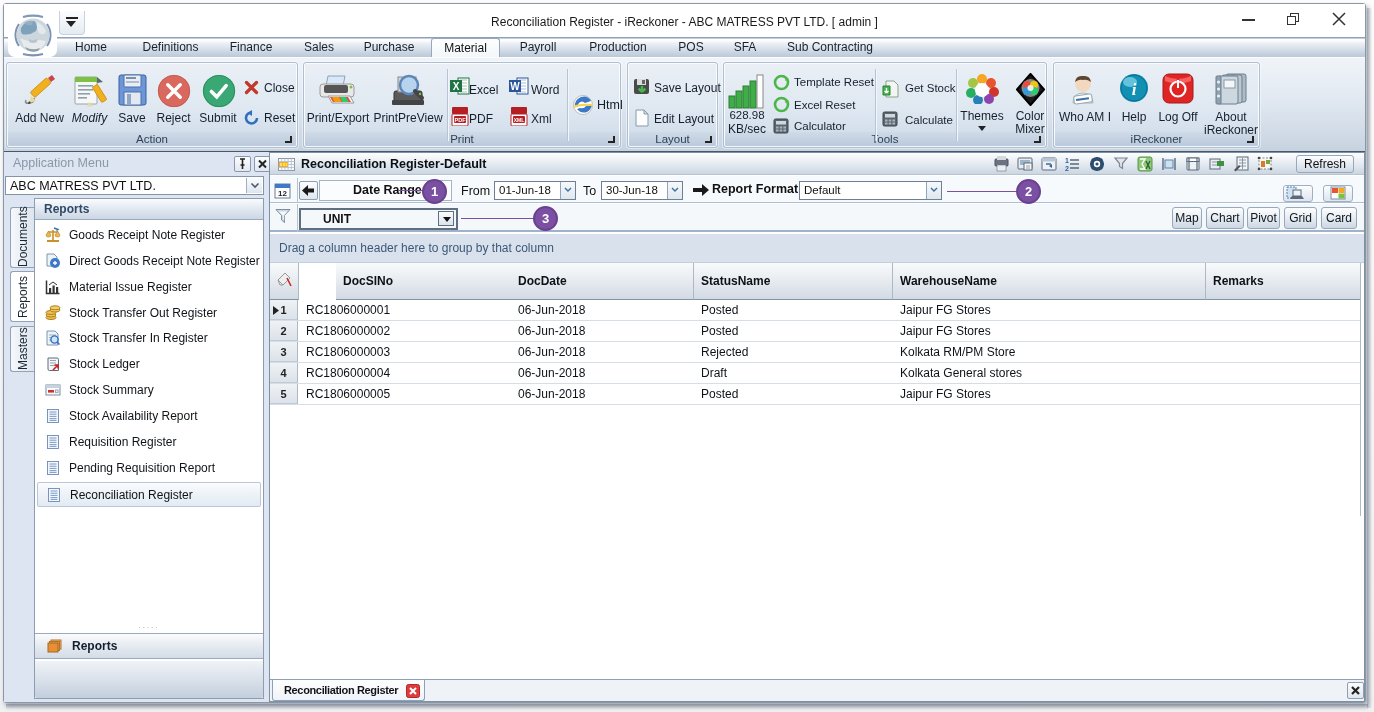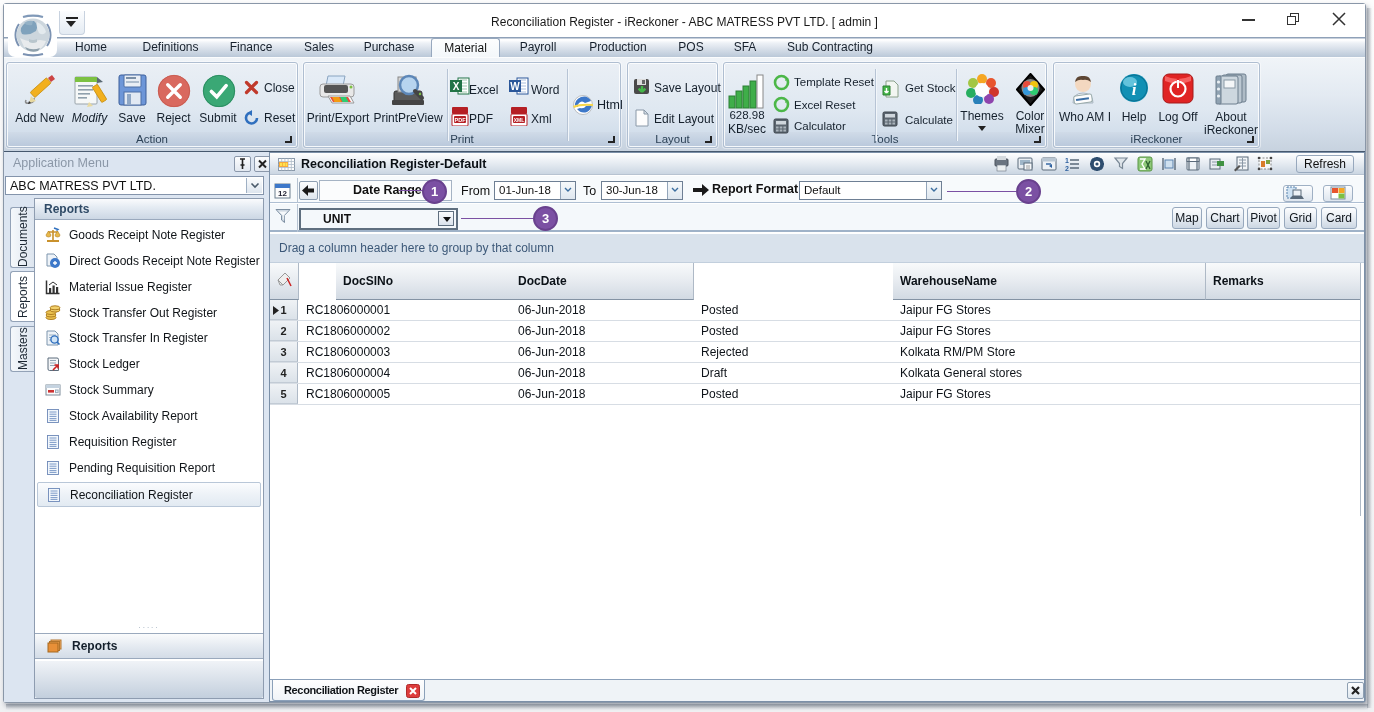--- a/index.html
+++ b/index.html
@@ -688,20 +688,23 @@
                 <path d="M3 10 l5 5" stroke="#999"></path>
                 <path d="M12 8 l4 8" stroke="#cc2222" stroke-width="1.6"></path>
               </svg>
         </div>
         <div class="ghcell" style="left:29px;width:212px;margin-left:37px;">
               <span>DocSlNo</span>
             </div>
         <div class="ghcell" style="left:241px;width:183px;">
               <span>DocDate</span>
             </div>
+        <div class="ghcell" style="left:424px;width:199px;">
+              <span>StatusName</span>
+            </div>
         <div class="ghcell" style="left:623px;width:313px;">
               <span>WarehouseName</span>
             </div>
         <div class="ghcell" style="left:936px;width:155px;border-right:none;">
               <span>Remarks</span>
             </div>
         <div class="grow" style="top:37px;">
               <div class="gnum">1</div>
               <svg class="abs" style="left:2px;top:6px;" width="8" height="9">
                 <path d="M1 0 L7 4.5 L1 9 Z" fill="#222"></path>

